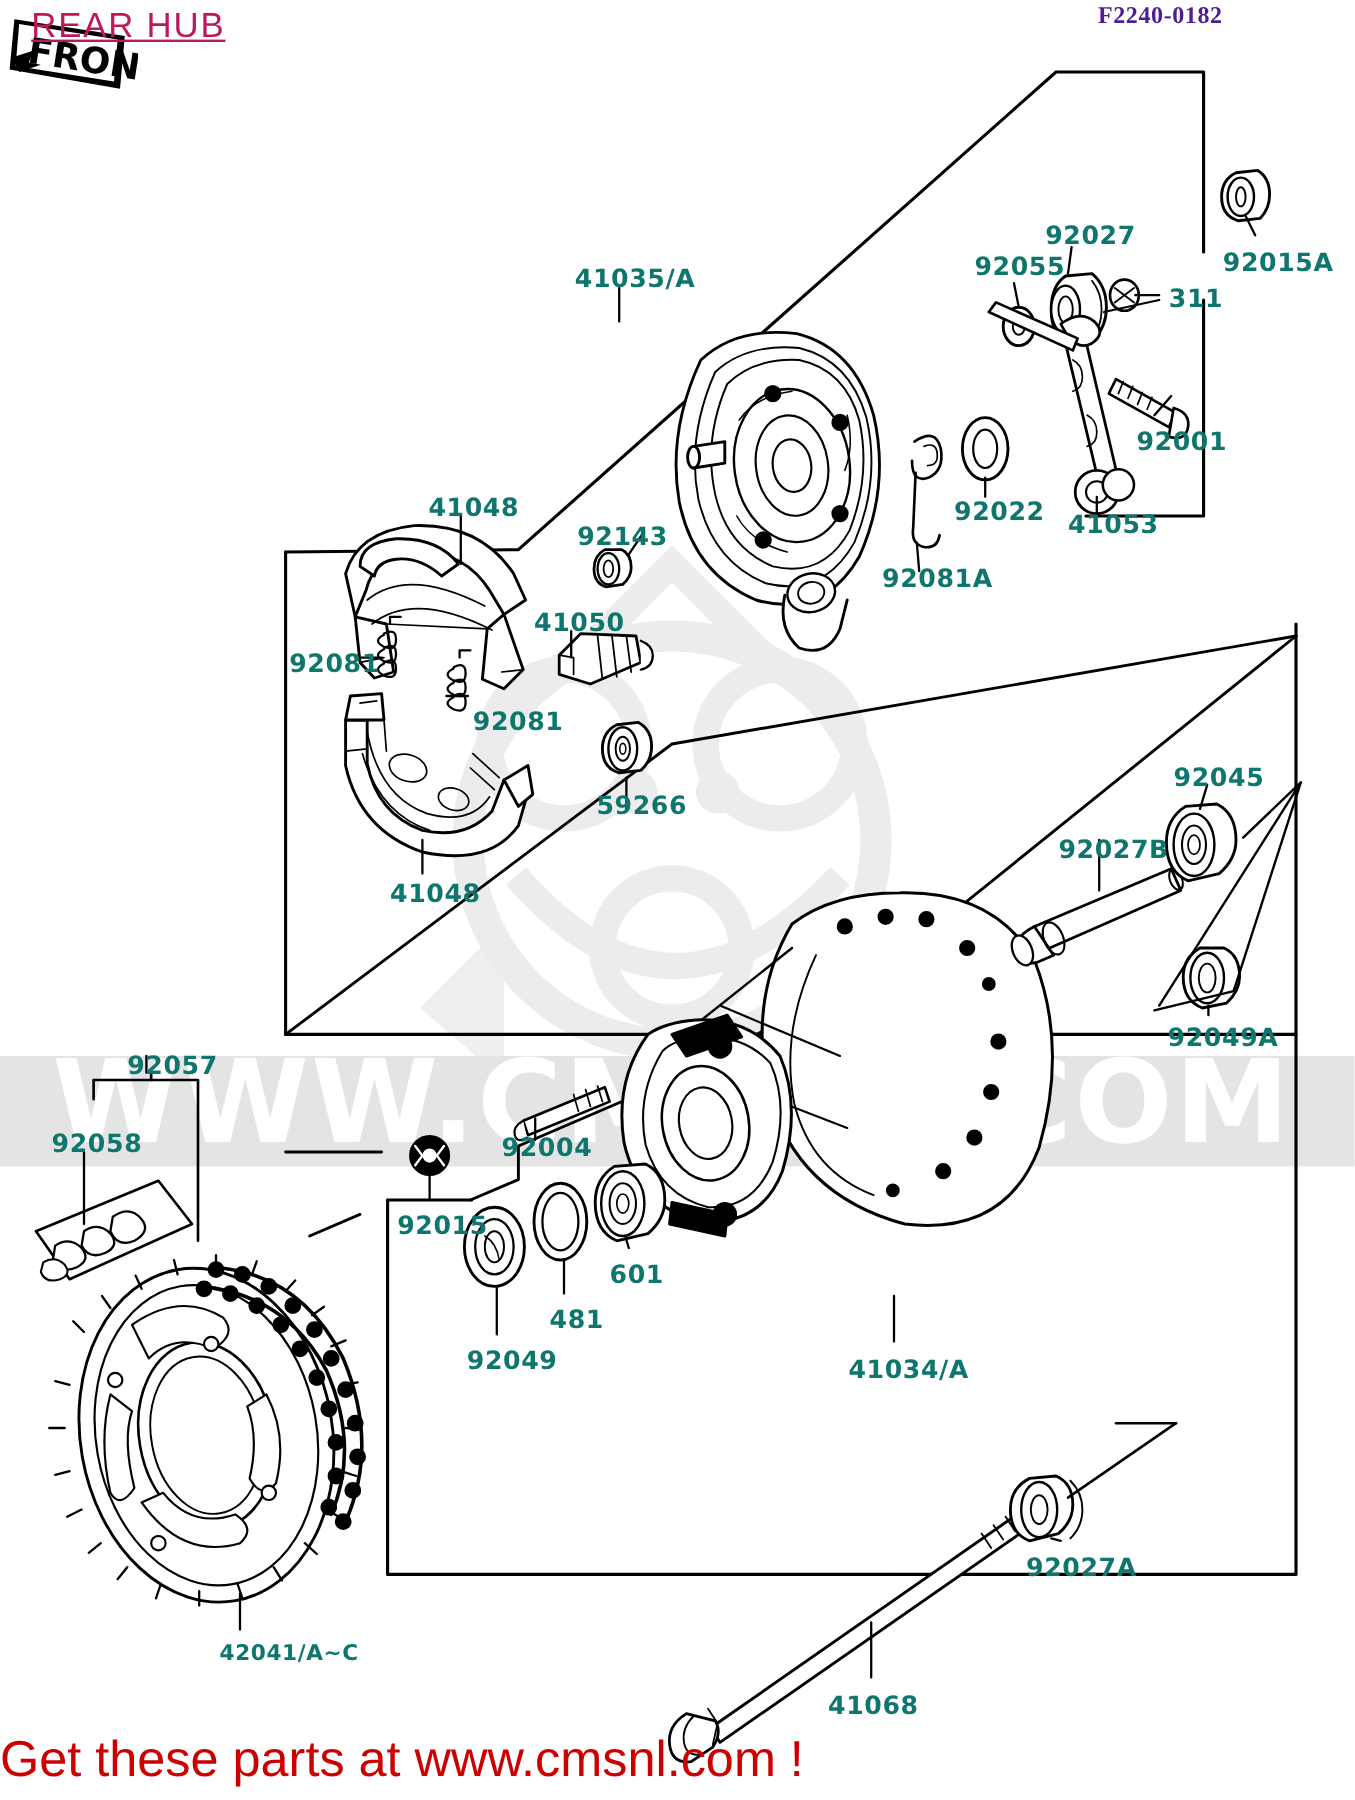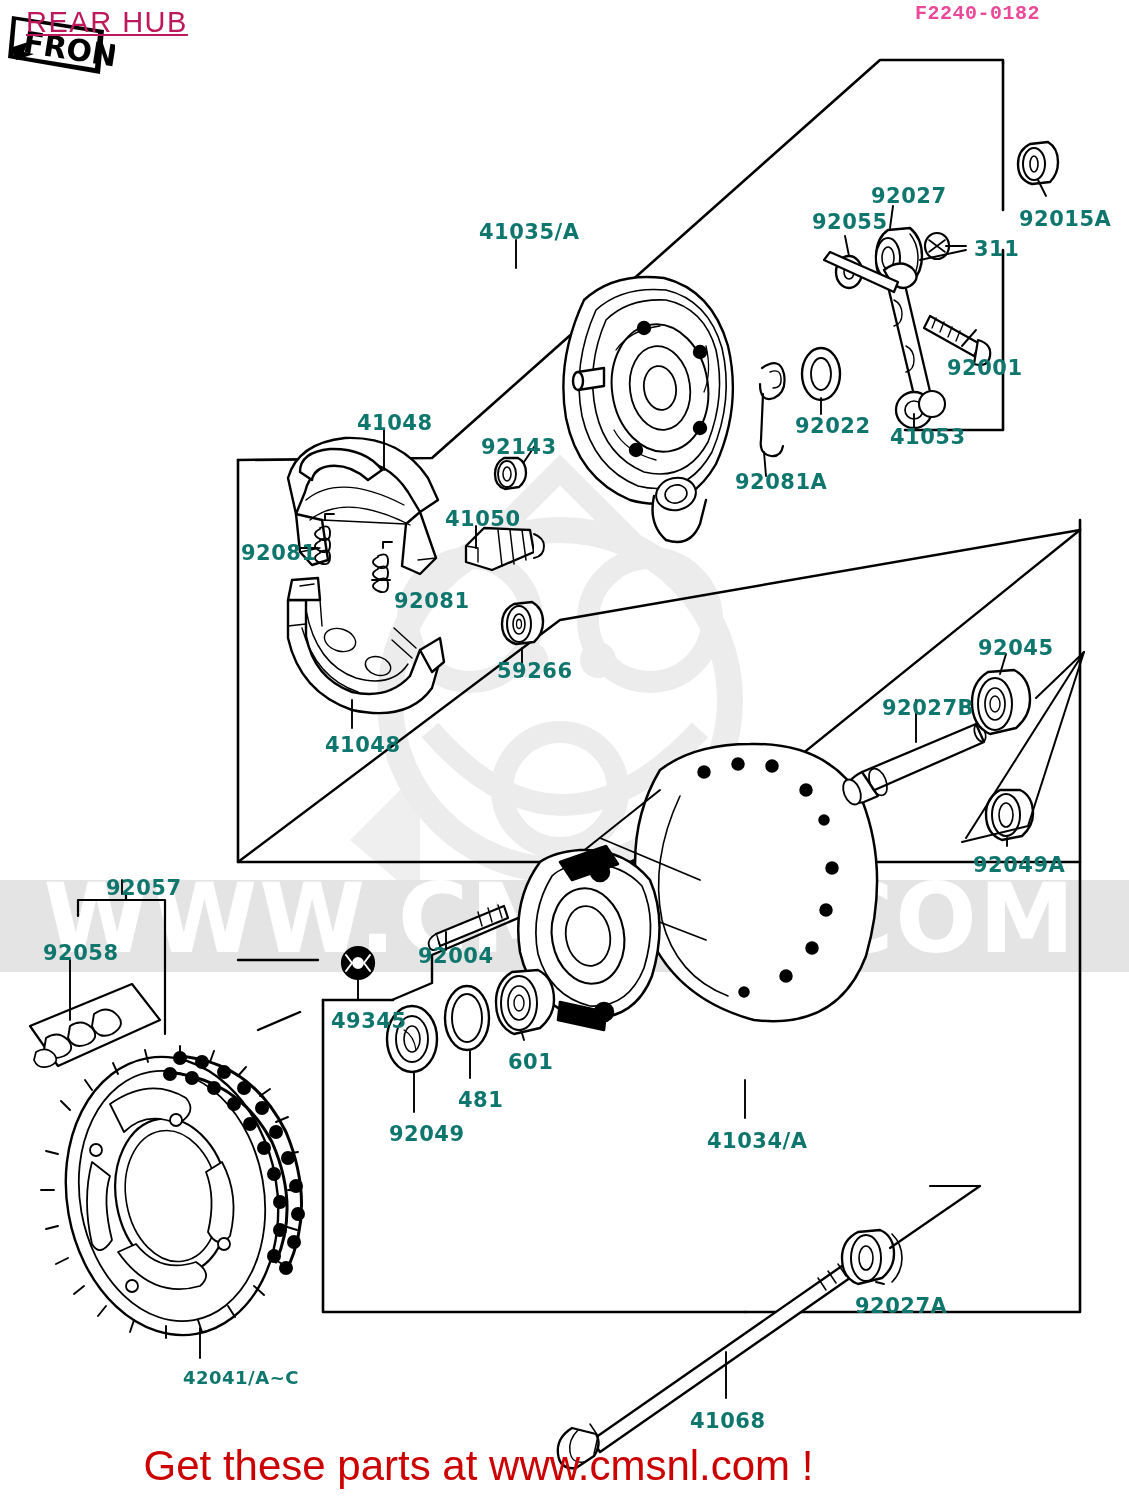--- a/index.html
+++ b/index.html
@@ -20,25 +20,25 @@
     line-height:1;
   }
   .lbl.sm{font-size:18px;margin-left:20px;}
   #page-title{
     position:absolute;left:26px;top:6px;
     font-family:"Liberation Sans", sans-serif;
     font-size:29px;color:#be185d;font-weight:400;letter-spacing:1.5px;text-decoration:underline;
   }
   #diagram-code{
     position:absolute;left:915px;top:2px;
-    font-family:Liberation Mono, monospace;
-    font-size:20px;font-weight:700;color:#ec4899;letter-spacing:0.5px;
+    font-family:Liberation Serif, serif;
+    font-size:20px;font-weight:700;color:#4c1d95;letter-spacing:0.5px;
   }
   #footer-note{
-    position:absolute;left:0;top:1442px;width:957px;text-align:center;
+    position:absolute;left:0;top:1442px;width:957px;
     font-family:"Liberation Sans", sans-serif;
     font-size:42px;color:#cc0000;font-weight:400;letter-spacing:0px;
   }
   #front-badge{position:absolute;left:22px;top:30px;width:115px;height:80px;}
 </style>
 </head>
 <body>
 
 <div id="stage">
 
@@ -465,21 +465,21 @@
       <div class="lbl" style="left: 445px; top: 509px;">41050</div>
       <div class="lbl" style="left: 241px; top: 543px;">92081</div>
       <div class="lbl" style="left: 394px; top: 591px;">92081</div>
       <div class="lbl" style="left: 497px; top: 661px;">59266</div>
       <div class="lbl" style="left: 325px; top: 735px;">41048</div>
       <div class="lbl" style="left: 978px; top: 638px;">92045</div>
       <div class="lbl" style="left: 882px; top: 698px;">92027B</div>
       <div class="lbl" style="left: 973px; top: 855px;">92049A</div>
       <div class="lbl" style="left: 93px; top: 878px; margin-left: 13px;">92057</div>
       <div class="lbl" style="left: 43px; top: 943px;">92058</div>
-      <div class="lbl" style="left: 331px; top: 1011px;">49345</div>
+      <div class="lbl" style="left: 331px; top: 1011px;">92015</div>
       <div class="lbl" style="left: 418px; top: 946px;">92004</div>
       <div class="lbl" style="left: 508px; top: 1052px;">601</div>
       <div class="lbl" style="left: 458px; top: 1090px;">481</div>
       <div class="lbl" style="left: 389px; top: 1124px;">92049</div>
       <div class="lbl" style="left: 707px; top: 1131px;">41034/A</div>
       <div class="lbl" style="left: 855px; top: 1296px;">92027A</div>
       <div class="lbl sm" style="left: 163px; top: 1369px;">42041/A~C</div>
       <div class="lbl" style="left: 690px; top: 1411px;">41068</div>
     </div>
   <div id="footer-note">Get these parts at www.cmsnl.com !</div>

